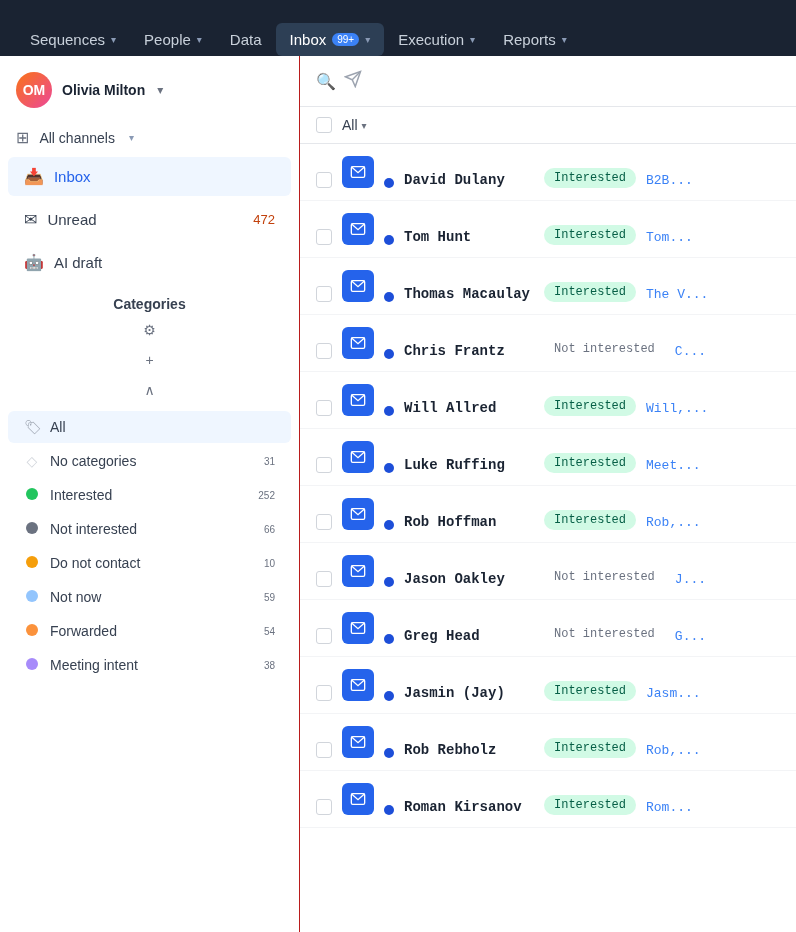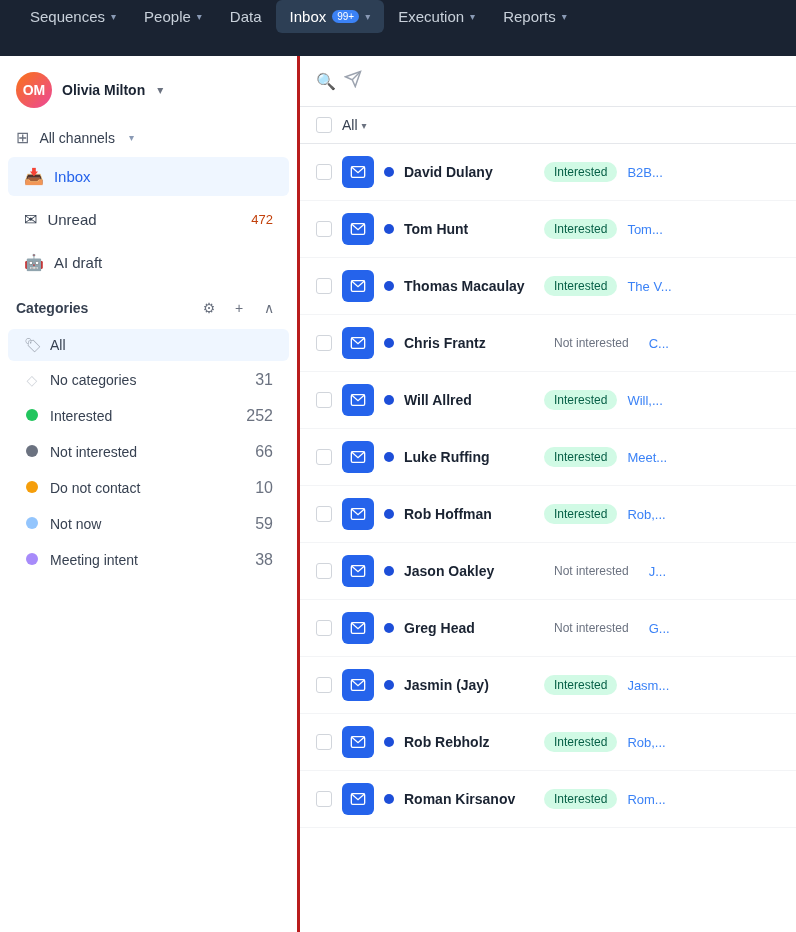--- a/index.html
+++ b/index.html
@@ -2,21 +2,21 @@
 <html><head>
   <meta charset="utf-8">
   <style>
     * { box-sizing: border-box; margin: 0; padding: 0; }
     body { font-family: -apple-system, BlinkMacSystemFont, 'Segoe UI', sans-serif; background: #f5f5f5; width: 796px; height: 932px; overflow: hidden; display: flex; flex-direction: column; }
 
     
     .top-nav {
       background: #1a2332;
       display: flex;
-      align-items: flex-start;
+      align-items: flex-end;
       padding: 0 16px;
       height: 56px;
       flex-shrink: 0;
     }
     .nav-item {
       color: #c8d0da;
       font-size: 15px;
       padding: 8px 14px;
       cursor: pointer;
       display: flex;
@@ -40,21 +40,21 @@
     .main-layout {
       display: flex;
       flex: 1;
       overflow: hidden;
     }
 
     
     .sidebar {
       width: 300px;
       background: #fff;
-      border-right: 3px solid #b91c1c;
+      border-right: 1px solid #b91c1c;
       display: flex;
       flex-direction: column;
       flex-shrink: 0;
       overflow-y: auto;
       padding-bottom: 28px;
     }
 
     .sidebar-user {
       display: flex;
       align-items: center;
@@ -106,20 +106,21 @@
     }
     .sidebar-nav-item.active { background: #eff6ff; color: #2563eb; }
     .sidebar-nav-item .count { margin-left: auto; color: #c2410c; font-size: 13px; }
     .sidebar-nav-icon { font-size: 16px; }
 
     .categories-header {
       display: flex;
       align-items: center;
       padding: 12px 16px 8px;
       gap: 6px;
+      flex-direction: column;
     }
     .categories-title {
       font-size: 14px;
       font-weight: 600;
       color: #374151;
       flex: 1;
     }
     .icon-btn {
       width: 24px;
       height: 24px;
@@ -142,21 +143,21 @@
       margin: 1px 8px;
       font-size: 14px;
       color: #374151;
     }
     .category-item.active { background: #eff6ff; }
     .category-icon {
       font-size: 14px;
       width: 16px;
       text-align: center;
     }
-    .category-count { margin-left: auto; color: #6b7280; font-size: 16px; }
+    .category-count { margin-left: auto; color: #6b7280; font-size: 10px; }
 
     
     .content {
       flex: 1;
       display: flex;
       flex-direction: column;
       background: #fff;
       overflow: hidden;
     }
 
@@ -202,25 +203,26 @@
       gap: 4px;
     }
 
     .contact-list {
       flex: 1;
       overflow-y: auto;
     }
 
     .contact-row {
       display: flex;
-      align-items: center;
+      align-items: flex-end;
       padding: 12px 16px;
       border-bottom: 1px solid #f3f4f6;
       gap: 10px;
       cursor: pointer;
+      font-family: Liberation Mono, monospace;
     }
 
     .contact-mail-icon {
       width: 32px;
       height: 32px;
       background: #2563eb;
       border-radius: 6px;
       display: flex;
       align-items: center;
       justify-content: center;
@@ -376,20 +378,29 @@
     <div class="category-item">
       <span class="category-icon">
         <svg width="12" height="12" viewBox="0 0 12 12">
             <circle cx="6" cy="6" r="6" fill="#93c5fd"></circle>
           </svg>
       </span>
       <span>Not now</span>
       <span class="category-count">59</span>
     </div>
 
+    <div class="category-item">
+      <span class="category-icon">
+        <svg width="12" height="12" viewBox="0 0 12 12">
+            <circle cx="6" cy="6" r="6" fill="#fb923c"></circle>
+          </svg>
+      </span>
+      <span>Forwarded</span>
+      <span class="category-count">54</span>
+    </div>
 
     <div class="category-item">
       <span class="category-icon">
         <svg width="12" height="12" viewBox="0 0 12 12">
             <circle cx="6" cy="6" r="6" fill="#a78bfa"></circle>
           </svg>
       </span>
       <span>Meeting intent</span>
       <span class="category-count">38</span>
     </div>

